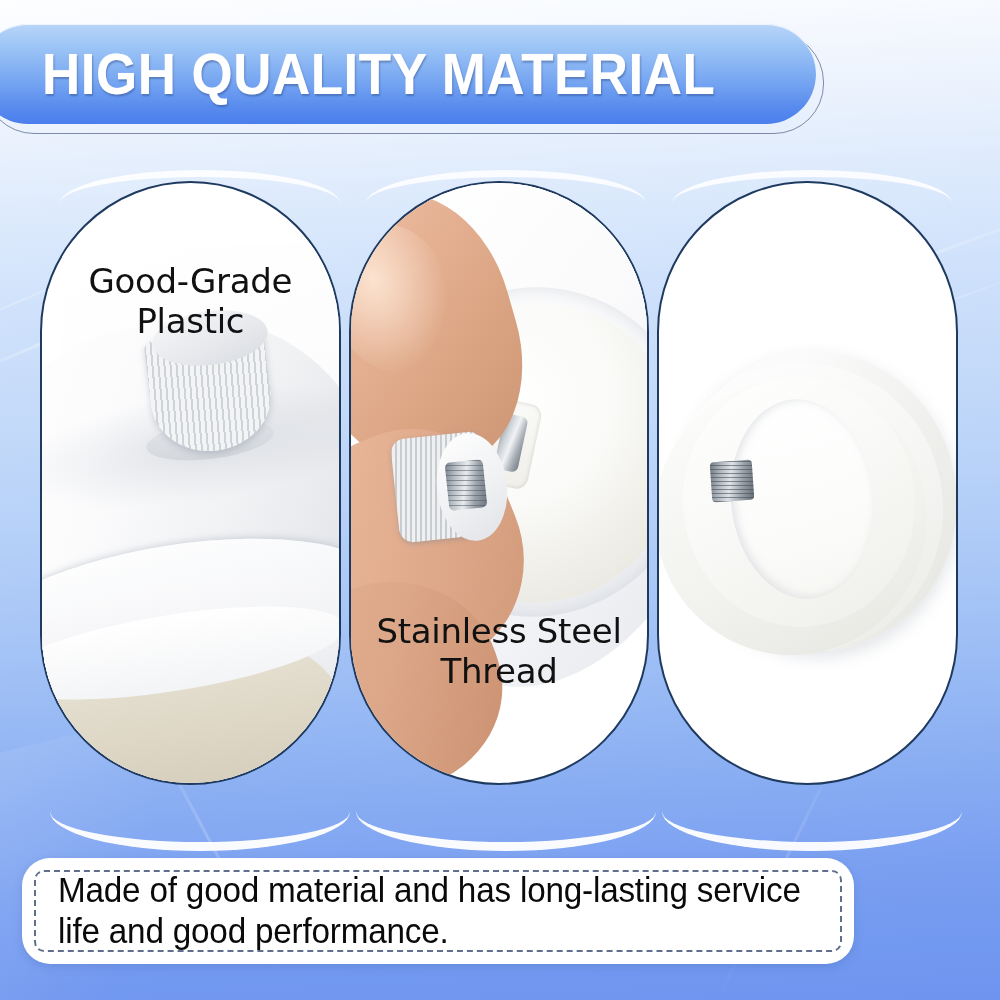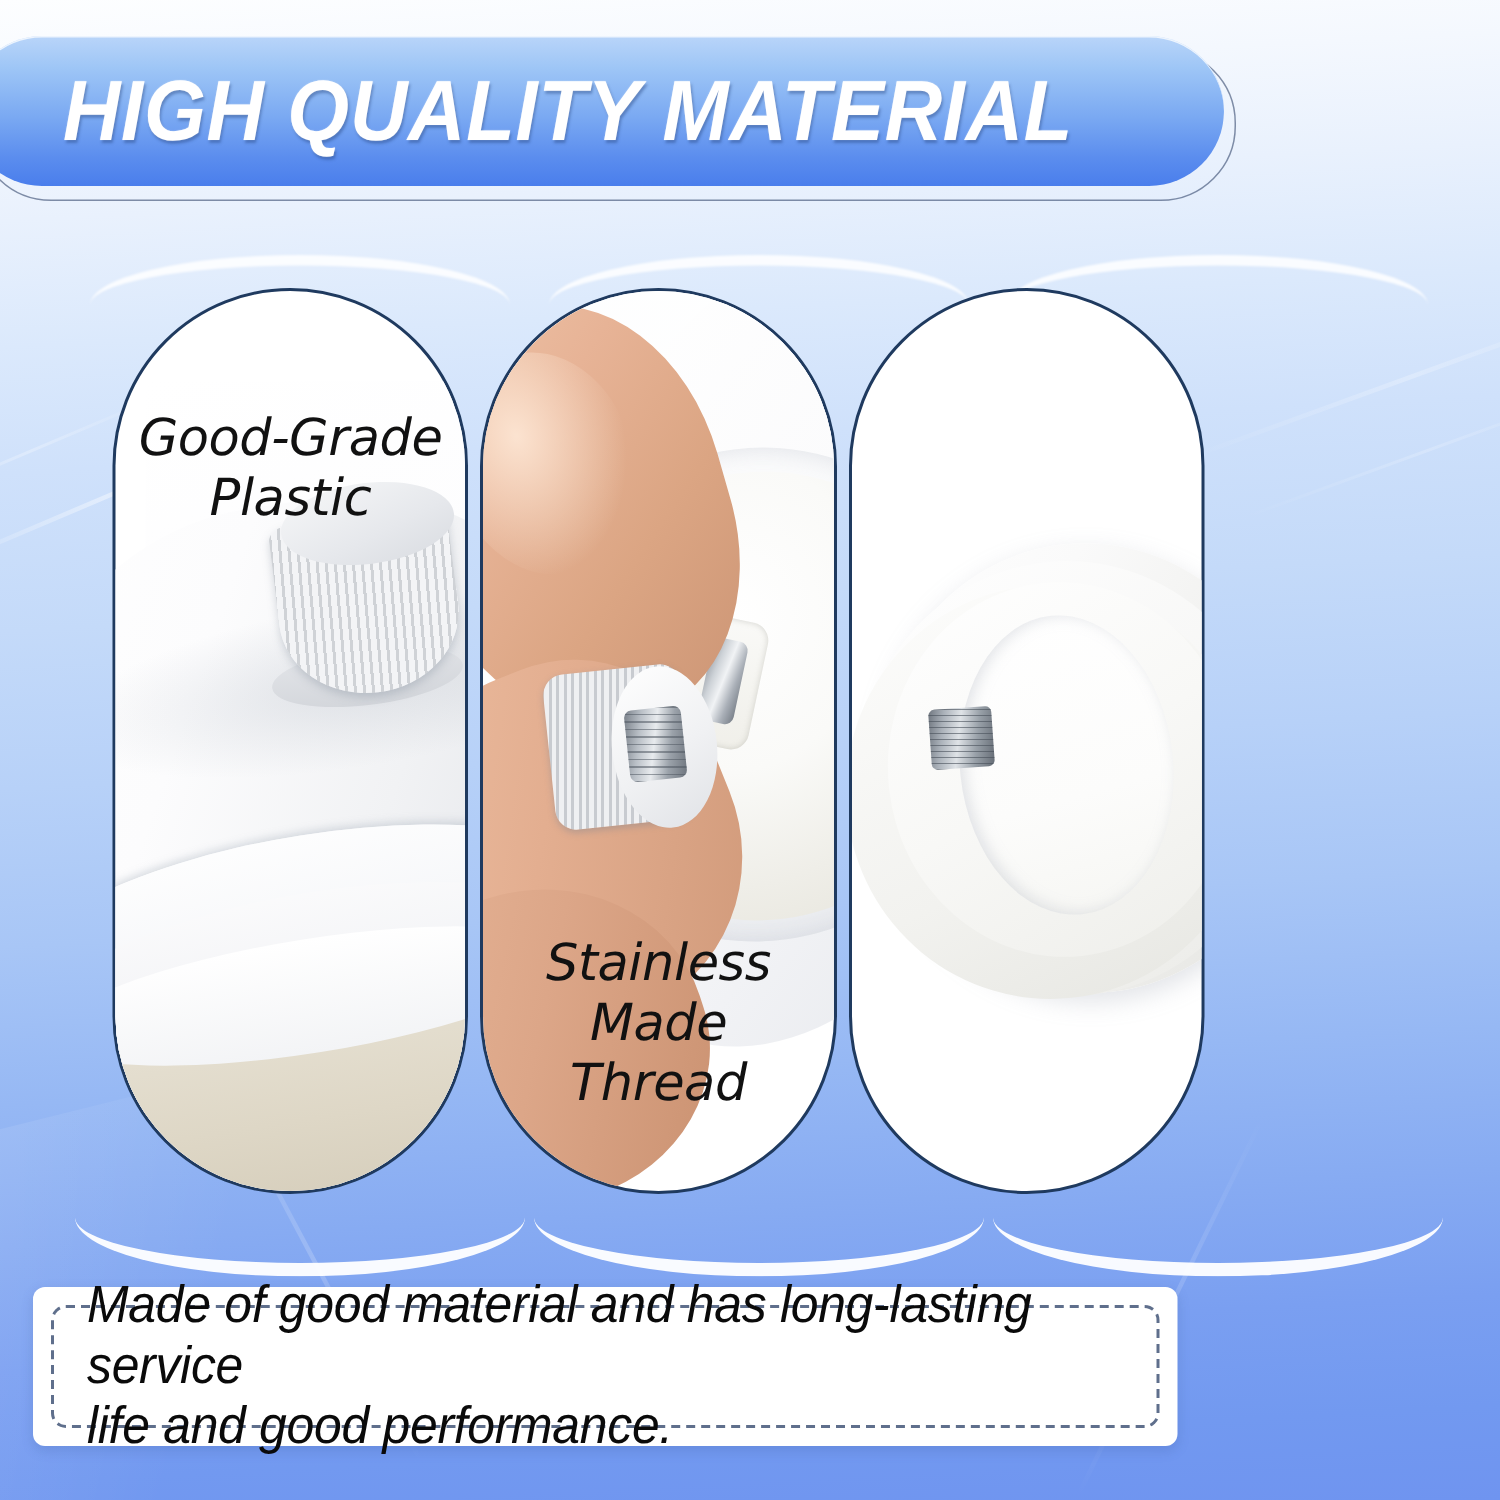--- a/index.html
+++ b/index.html
@@ -17,21 +17,20 @@
       #dbe9fc 22%,
       #cfe1fb 30%,
       #c4daf9 40%,
       #b7d1f8 50%,
       #a8c6f6 60%,
       #96b8f4 70%,
       #87abf2 79%,
       #7a9ff1 87%,
       #7299f0 94%,
       #6f94f0 100%);
-    font-style:italic;
   }
 
   
   .streak{position:absolute;background:linear-gradient(90deg,rgba(255,255,255,0) 0%,rgba(255,255,255,.55) 50%,rgba(255,255,255,0) 100%);pointer-events:none;}
   .s1{left:-60px;top:330px;width:260px;height:3px;transform:rotate(-23deg);opacity:.75;}
   .s2{left:-80px;top:300px;width:200px;height:2px;transform:rotate(-23deg);opacity:.5;}
   .s3{left:780px;top:250px;width:320px;height:3px;transform:rotate(-20deg);opacity:.45;}
   .s4{left:820px;top:300px;width:260px;height:2px;transform:rotate(-20deg);opacity:.35;}
   .s5{left:60px;top:840px;width:300px;height:3px;transform:rotate(62deg);opacity:.35;}
   .s6{left:640px;top:870px;width:280px;height:3px;transform:rotate(-64deg);opacity:.30;}
@@ -53,21 +52,21 @@
   }
   .banner-title{
     margin-left:64px;color:#ffffff;font-size:57px;font-weight:700;letter-spacing:.5px;
     font-family:"Liberation Sans Narrow","Liberation Sans",sans-serif;
     transform:scaleX(.93);transform-origin:left center;
     text-shadow:1px 2px 2px rgba(40,70,130,.45), 0 0 1px rgba(255,255,255,.6);
     white-space:nowrap;
   }
 
   
-  .cards{position:absolute;left:40px;top:192px;width:728px;height:604px;display:flex;gap:8px;margin-left:35px;}
+  .cards{position:absolute;left:40px;top:181px;width:918px;height:604px;display:flex;gap:8px;}
   .card{
     position:relative;flex:1;border-radius:152px;overflow:hidden;
     border:2px solid #1f3a5f;background:#ffffff;
   }
   .card-label{
     position:absolute;left:0;width:100%;text-align:center;z-index:6;
     color:#111111;font-size:34px;line-height:1.18;font-weight:400;
     font-family:"DejaVu Sans","Liberation Sans",sans-serif;letter-spacing:-.3px;
     white-space:pre-line;
   }
@@ -258,22 +257,22 @@
     border-bottom:9px solid rgba(255,255,255,.95);filter:blur(.4px);}
   .swtop1{left:60px;top:170px;width:280px;height:60px;border-radius:50%;
     border-top:7px solid rgba(255,255,255,.85);filter:blur(.6px);}
   .swtop2{left:366px;top:170px;width:280px;height:60px;border-radius:50%;
     border-top:7px solid rgba(255,255,255,.85);filter:blur(.6px);}
   .swtop3{left:672px;top:170px;width:280px;height:60px;border-radius:50%;
     border-top:7px solid rgba(255,255,255,.85);filter:blur(.6px);}
 
   
   .caption-box{
-    position:absolute;left:22px;top:858px;width:763px;height:106px;
-    background:#ffffff;border-radius:8px;box-shadow:0 3px 8px rgba(60,90,160,.22);
+    position:absolute;left:22px;top:858px;width:832px;height:106px;
+    background:#ffffff;border-radius:28px;box-shadow:0 3px 8px rgba(60,90,160,.22);
   }
   .caption-dash{
     position:absolute;left:12px;top:12px;right:12px;bottom:12px;
     border:2px dashed #5f6f8c;border-radius:10px;
     display:flex;align-items:center;
   }
   .caption-text{
     margin:0 0 0 22px;color:#0a0a0a;font-size:35px;line-height:1.16;font-weight:400;
     font-family:"Liberation Sans Narrow","Liberation Sans",sans-serif;
     transform:scaleX(.95);transform-origin:left center;letter-spacing:-.2px;
@@ -333,21 +332,21 @@
         <div class="c2-slot-metal"></div>
         <div class="c2-thumb"></div>
         <div class="c2-thumb-hi"></div>
         <div class="c2-finger"></div>
         <div class="c2-finger2"></div>
         <div class="c2-knob"></div>
         <div class="c2-knob-ring"></div>
         <div class="c2-stud"></div>
         <div class="c2-stud-th"></div>
       </div>
-      <div class="card-label label-bottom">Stainless Made
+      <div class="card-label label-bottom">Stainless Steel
 Thread</div>
     </div>
 
     <div class="card">
       <div class="photo">
         <div class="c3-glow"></div>
         <div class="c3-outer"></div>
         <div class="c3-ring2"></div>
         <div class="c3-ring3"></div>
         <div class="c3-lip"></div>

